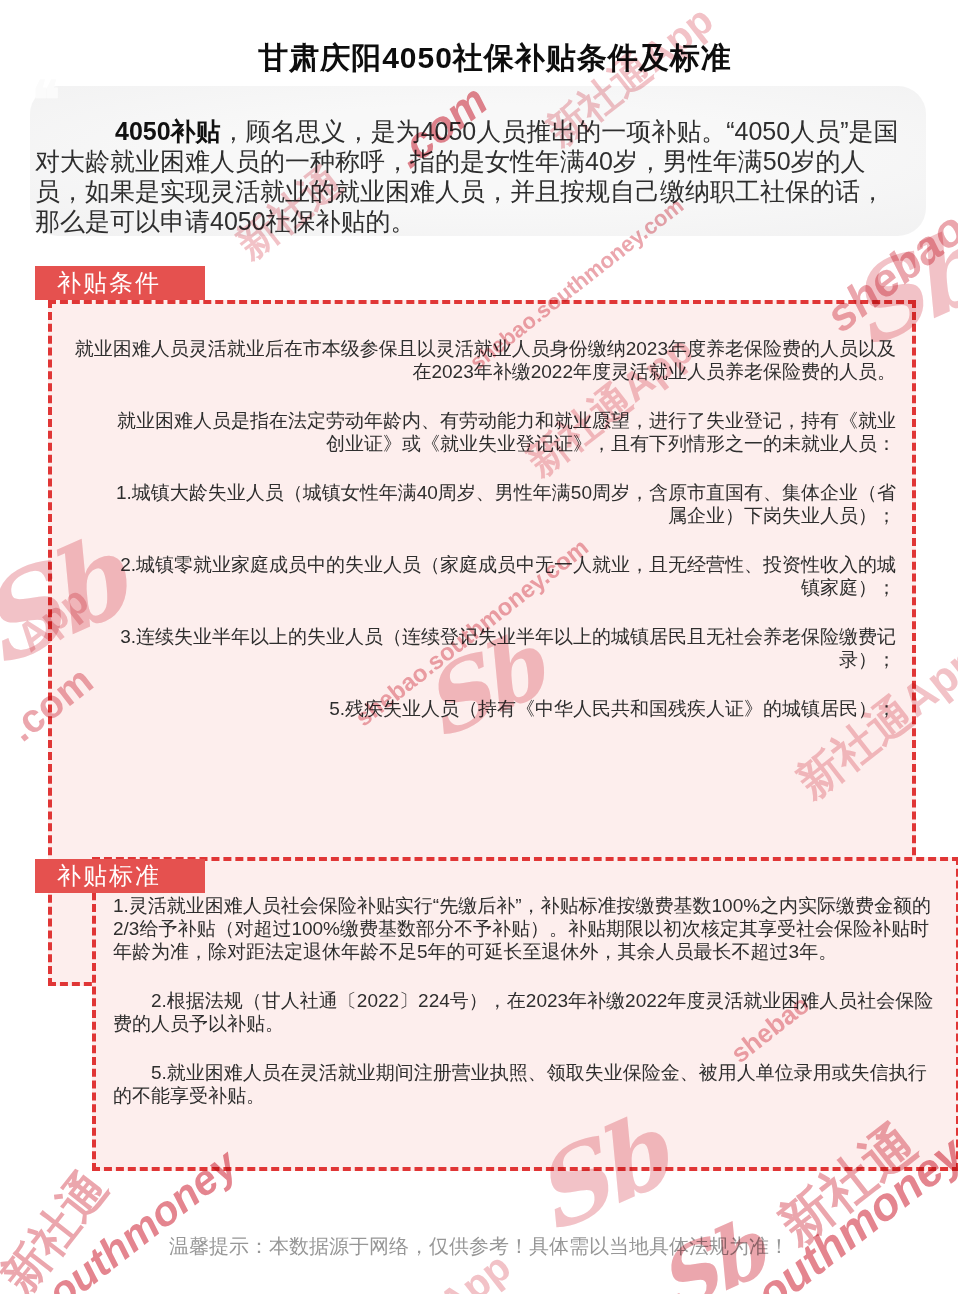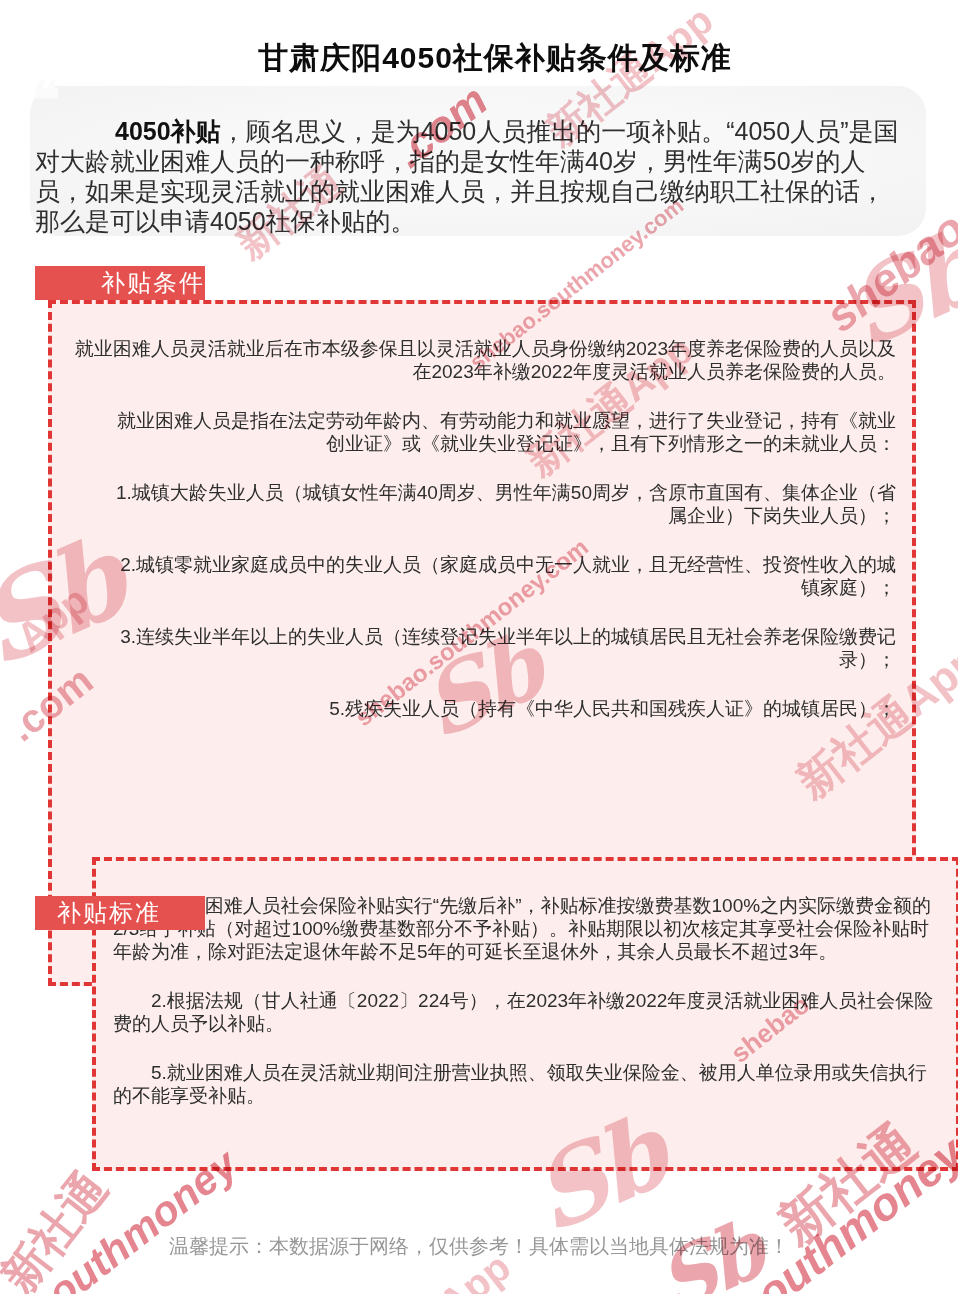--- a/index.html
+++ b/index.html
@@ -33,22 +33,22 @@
     font-size:25px;line-height:30px;text-indent:3.2em;color:#2e2e2e;
   }
   .intro-text b{color:#111;}
 
   
   .sec-label{
     position:absolute;left:35px;width:170px;height:34px;box-sizing:border-box;
     background:#e5514f;color:#ffffff;font-size:24px;line-height:34px;
     padding-left:22px;letter-spacing:2px;z-index:3;
   }
-  .label-1{top:266px;text-align:right;}
-  .label-2{top:896px;}
+  .label-1{top:266px;}
+  .label-2{top:859px;}
 
   
   .panel{
     position:absolute;left:48px;width:868px;box-sizing:border-box;
     border:4px dashed #e03636;background:#fdeeed;
     padding:33px 16px 0 17px;z-index:1;
   }
   .panel-1{top:300px;height:686px;text-align:right;}
   .panel-2{top:857px;height:314px;margin-left:44px;}
   .panel p{margin:0 0 26px 0;font-size:19px;line-height:23px;color:#2e2e2e;}

